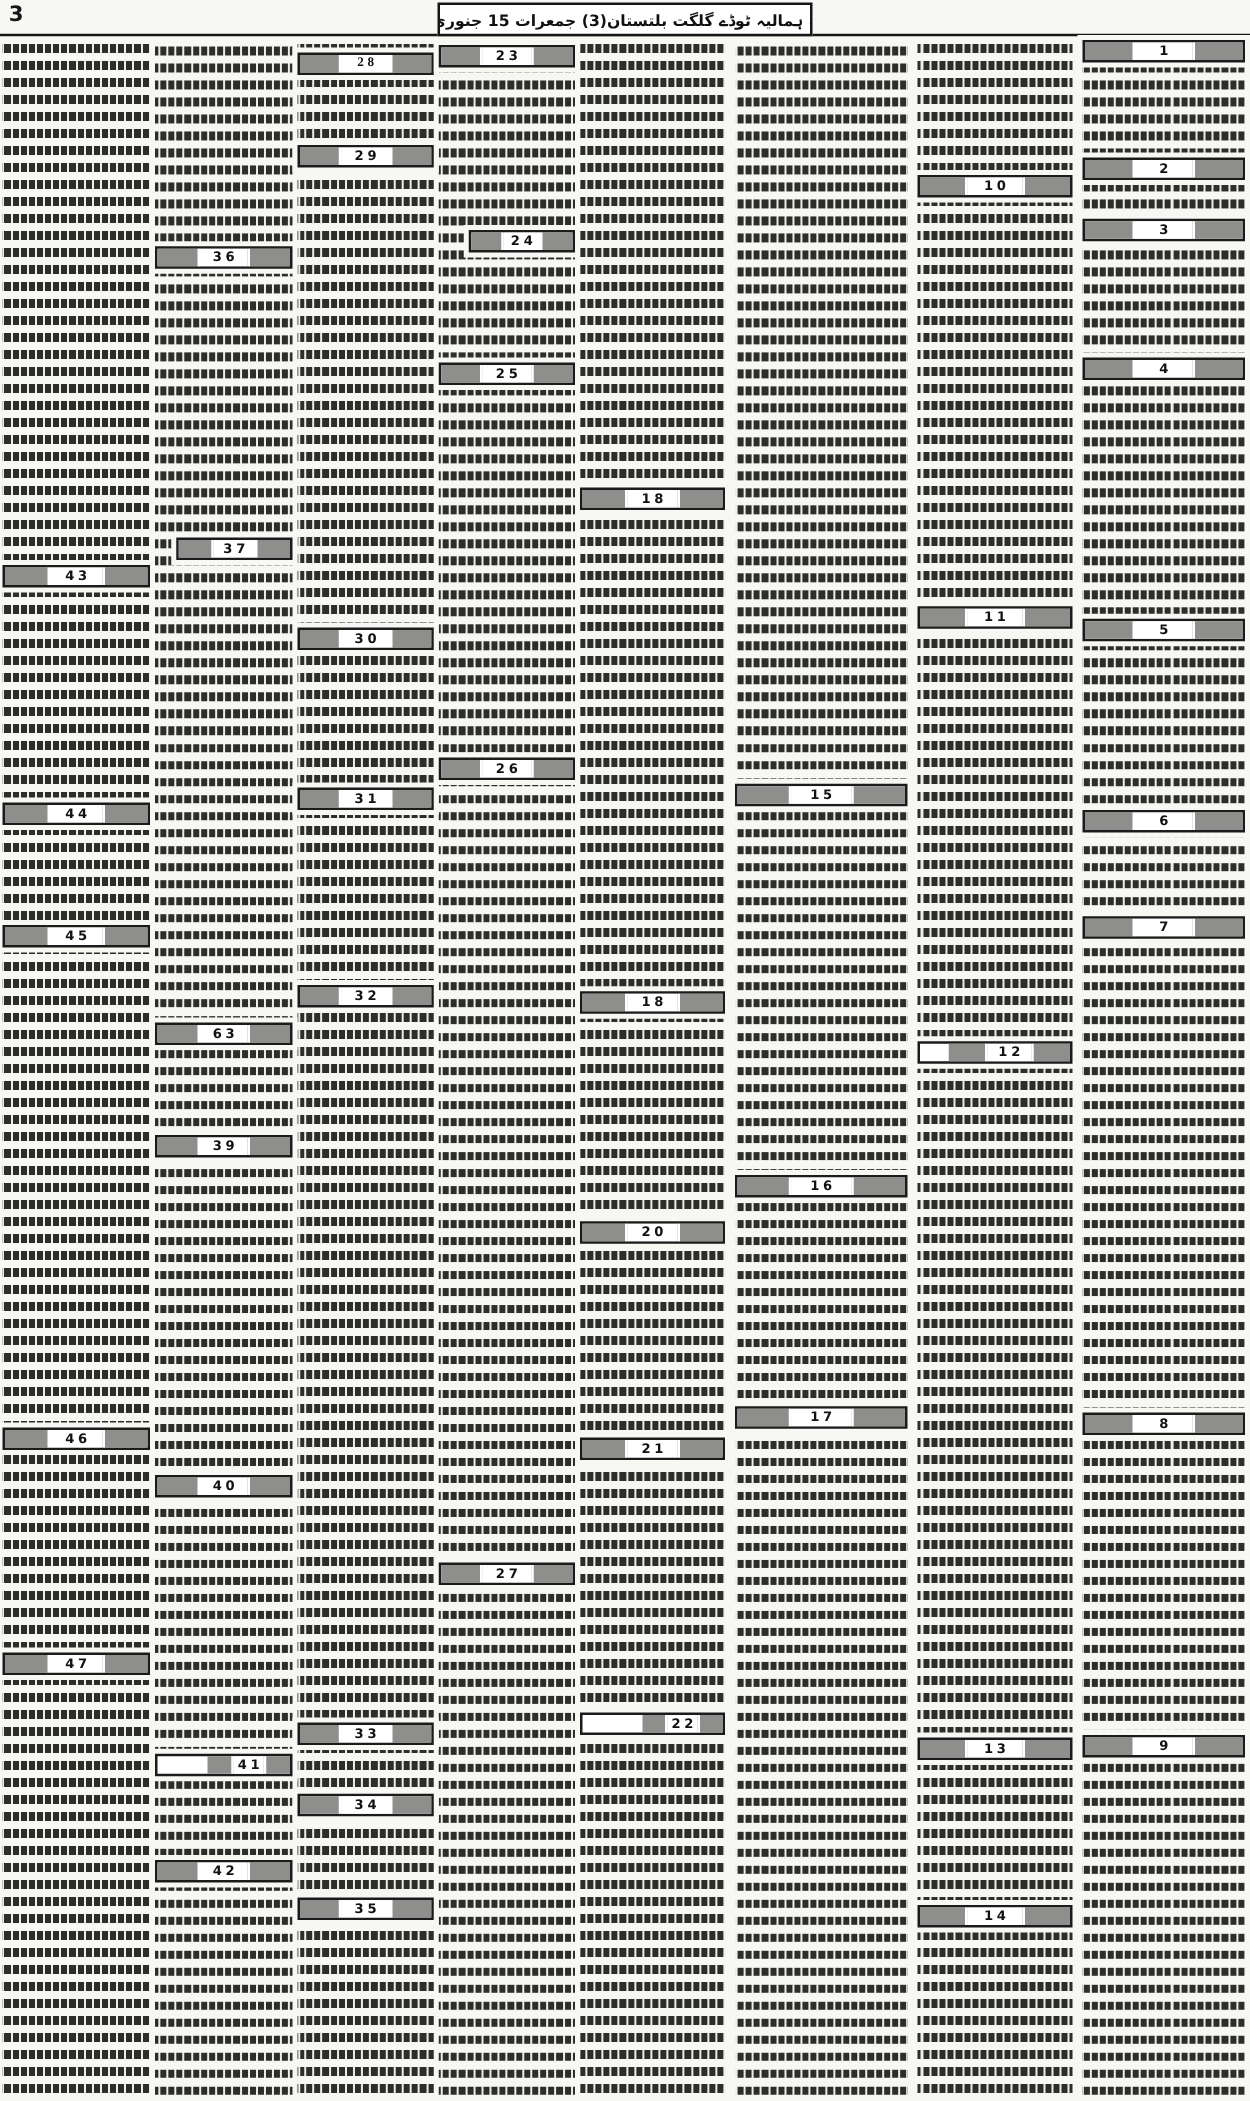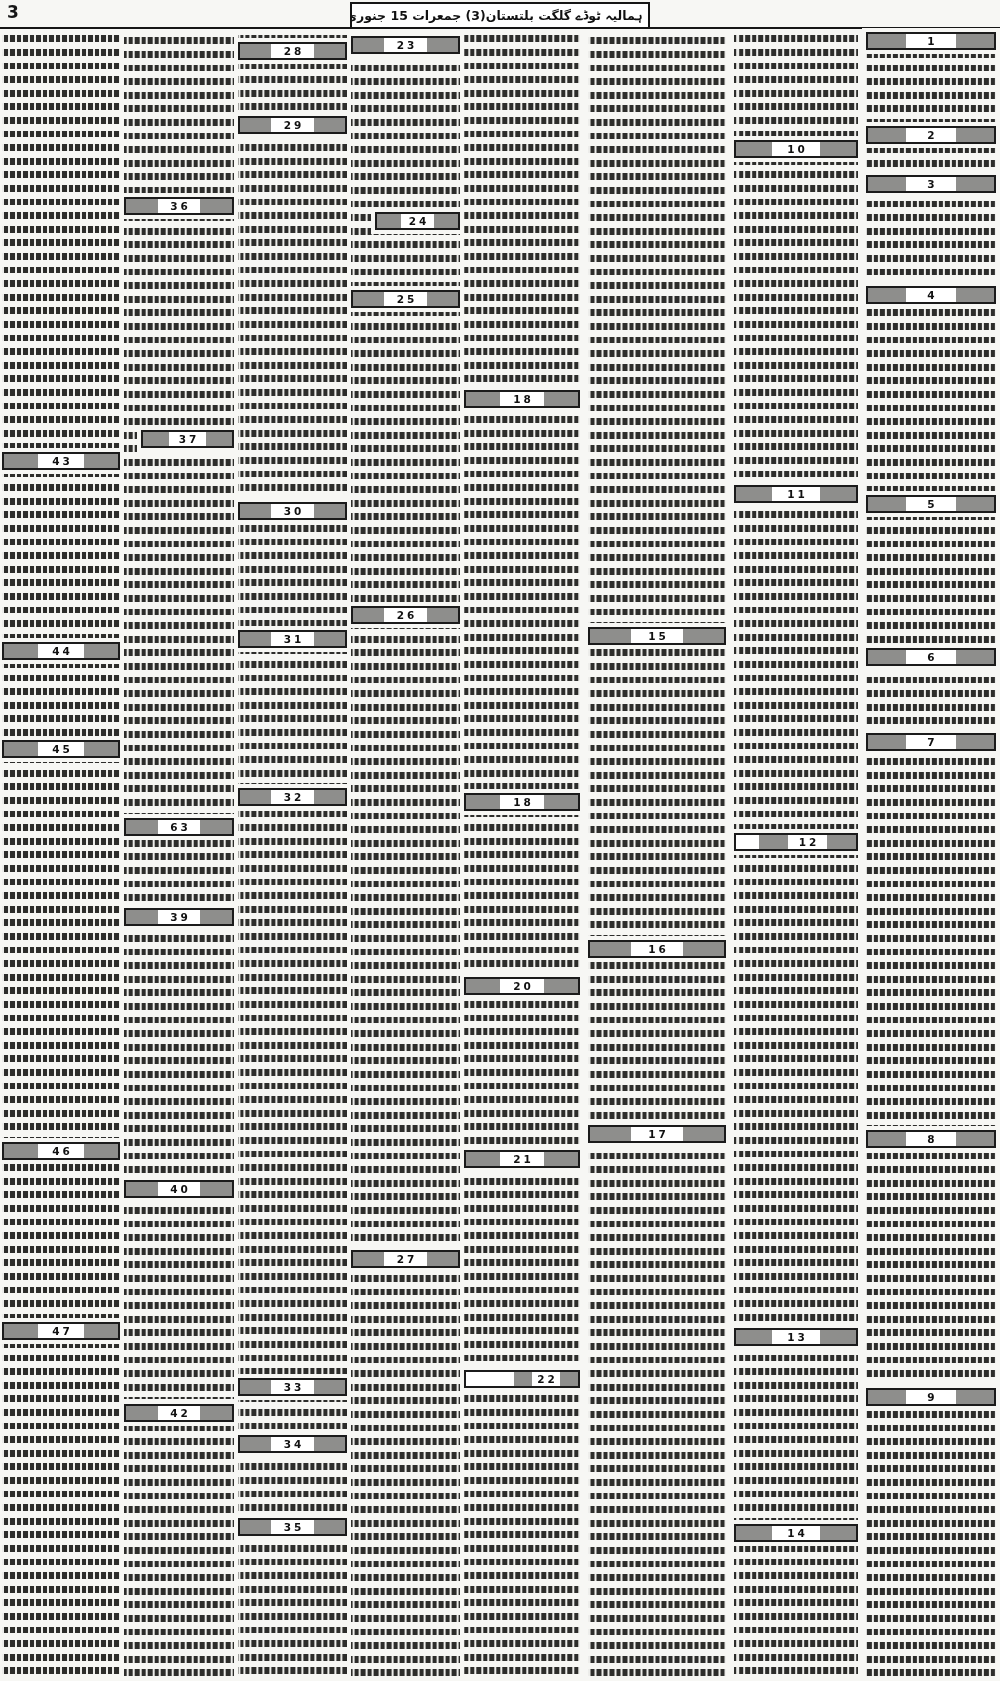--- a/index.html
+++ b/index.html
@@ -126,28 +126,28 @@
         <div class="secbar" style="top: 1148px;">
           <span class="seg left"></span>
           <span class="num">40</span>
           <span class="seg right"></span>
         </div>
         <div class="secbar" style="top: 1371px; padding-left: 40px;">
           <span class="seg left"></span>
           <span class="num">41</span>
           <span class="seg right"></span>
         </div>
-        <div class="secbar" style="top: 1372px;">
+        <div class="secbar" style="top: 1456px;">
           <span class="seg left"></span>
           <span class="num">42</span>
           <span class="seg right"></span>
         </div>
       </div>
       <div class="textcol" style="left: 238px; width: 109px; background-position: 5.4px 3.4px, 0px 0px;">
-        <div class="secbar" style="top: 10px;">
+        <div class="secbar" style="top: 10px; font-family: Liberation Serif, serif;">
           <span class="seg left"></span>
           <span class="num">28</span>
           <span class="seg right"></span>
         </div>
         <div class="secbar" style="top: 84px;">
           <span class="seg left"></span>
           <span class="num">29</span>
           <span class="seg right"></span>
         </div>
         <div class="secbar" style="top: 470px;">
@@ -180,21 +180,21 @@
           <span class="num">35</span>
           <span class="seg right"></span>
         </div>
       </div>
       <div class="textcol" style="left: 351px; width: 109px; background-position: 1.6px 0px, 0px 2px;">
         <div class="secbar" style="top: 4px;">
           <span class="seg left"></span>
           <span class="num">23</span>
           <span class="seg right"></span>
         </div>
-        <div class="secbar" style="top: 180px; margin-left: 24px;">
+        <div class="secbar" style="top: 152px; margin-left: 24px;">
           <span class="seg left"></span>
           <span class="num">24</span>
           <span class="seg right"></span>
         </div>
         <div class="secbar" style="top: 258px;">
           <span class="seg left"></span>
           <span class="num">25</span>
           <span class="seg right"></span>
         </div>
         <div class="secbar" style="top: 574px;">
@@ -261,21 +261,21 @@
         <div class="secbar" style="top: 453px;">
           <span class="seg left"></span>
           <span class="num">11</span>
           <span class="seg right"></span>
         </div>
         <div class="secbar" style="top: 801px; padding-left: 23px;">
           <span class="seg left"></span>
           <span class="num">12</span>
           <span class="seg right"></span>
         </div>
-        <div class="secbar" style="top: 1296px;">
+        <div class="secbar" style="top: 1358px;">
           <span class="seg left"></span>
           <span class="num">13</span>
           <span class="seg right"></span>
         </div>
         <div class="secbar" style="top: 1492px;">
           <span class="seg left"></span>
           <span class="num">14</span>
           <span class="seg right"></span>
         </div>
       </div>

